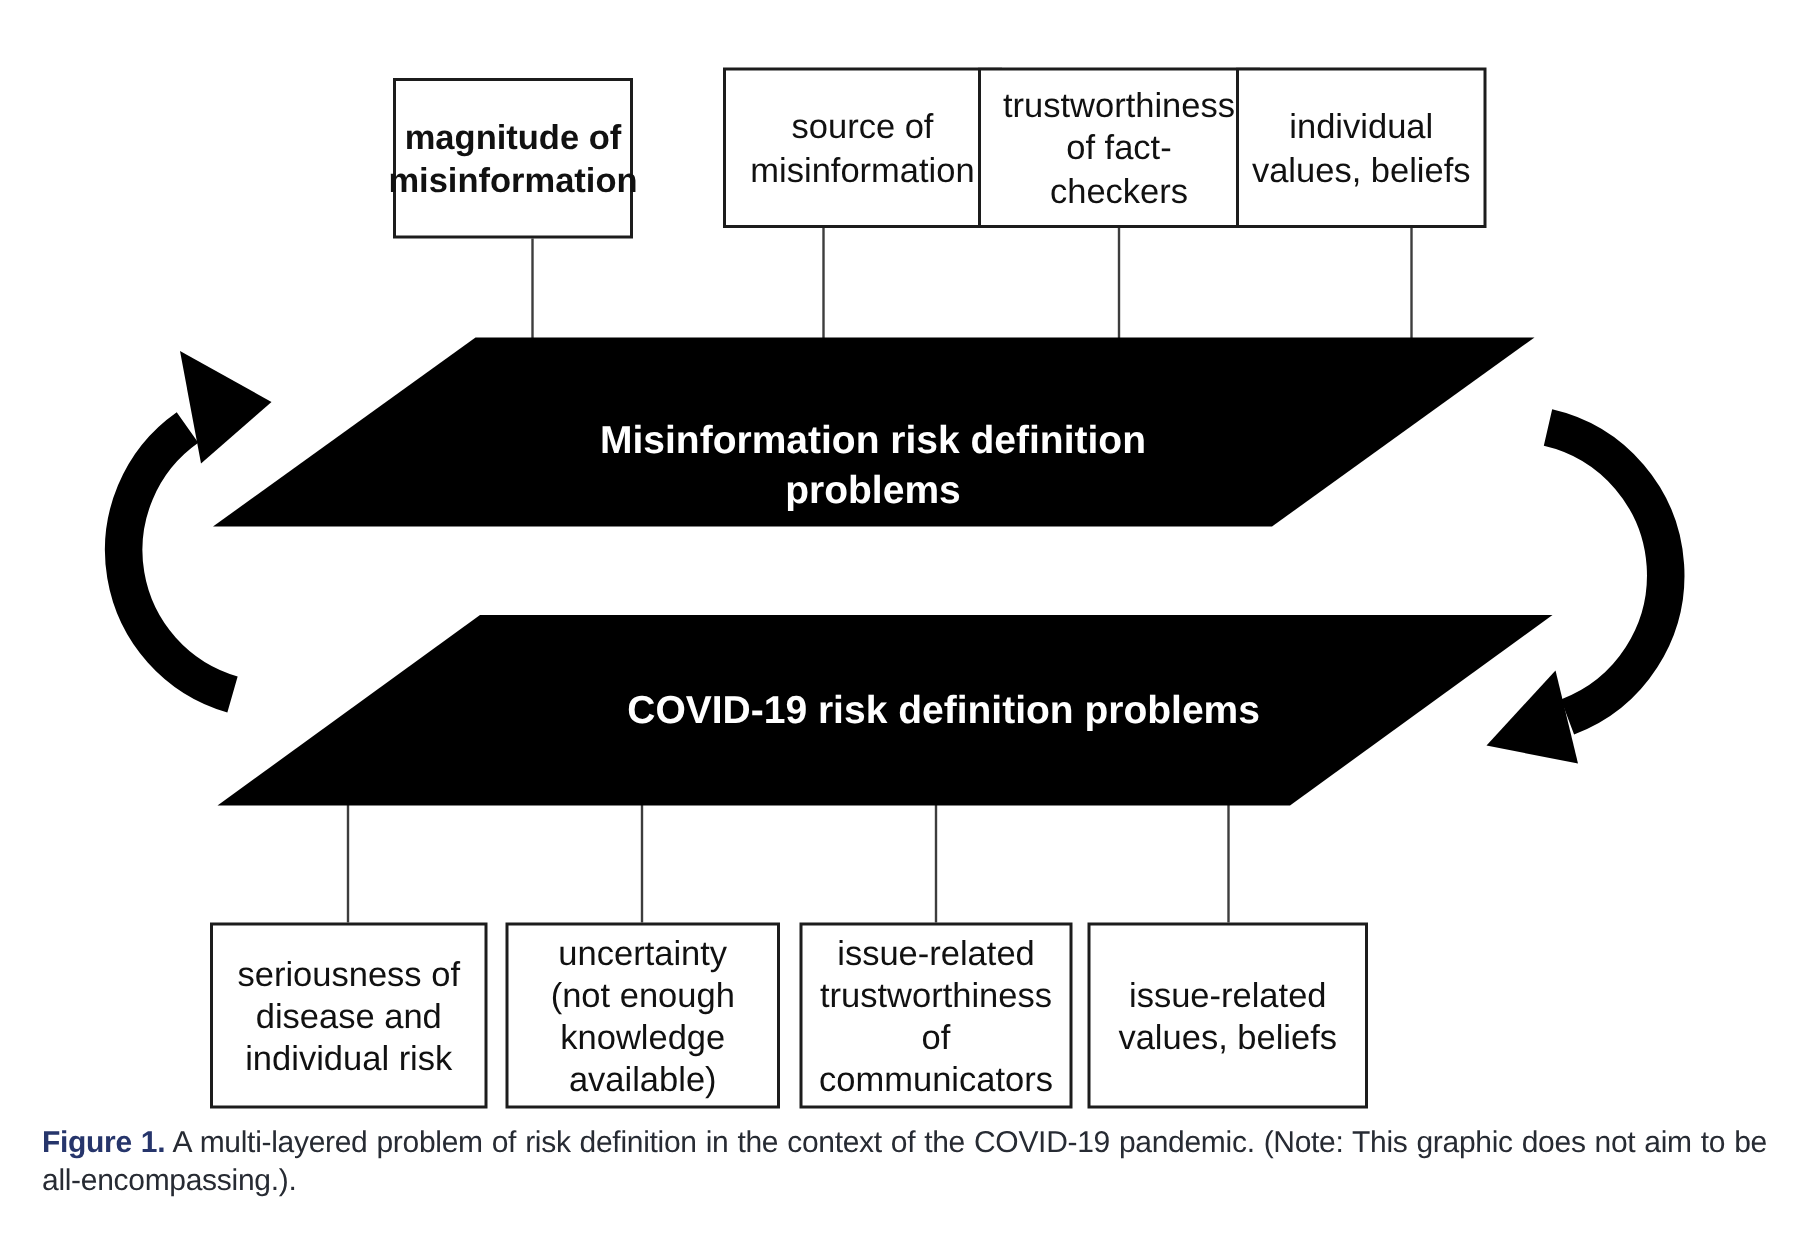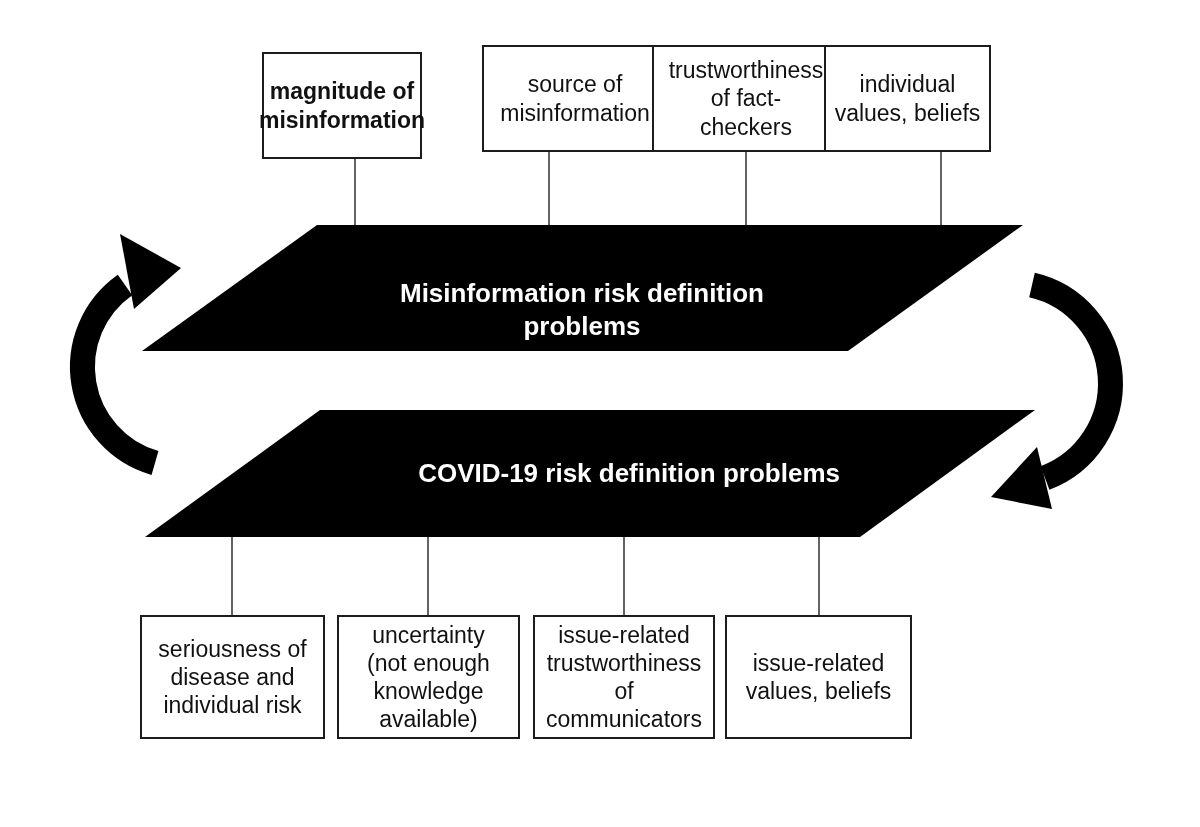--- a/index.html
+++ b/index.html
@@ -129,14 +129,15 @@
     <span>issue-related
 trustworthiness
 of
 communicators</span>
   </div>
   <div class="box" style="left:725px; top:615px; width:187px; height:124px;">
     <span>issue-related
 values, beliefs</span>
   </div>
 
+  <p class="caption"><span class="fig-label">Figure 1.</span> <span>A multi-layered problem of risk definition in the context of the COVID-19 pandemic. (Note: This graphic does not aim to be all-encompassing.).</span></p>
 
 </div>
 
 </body></html>

